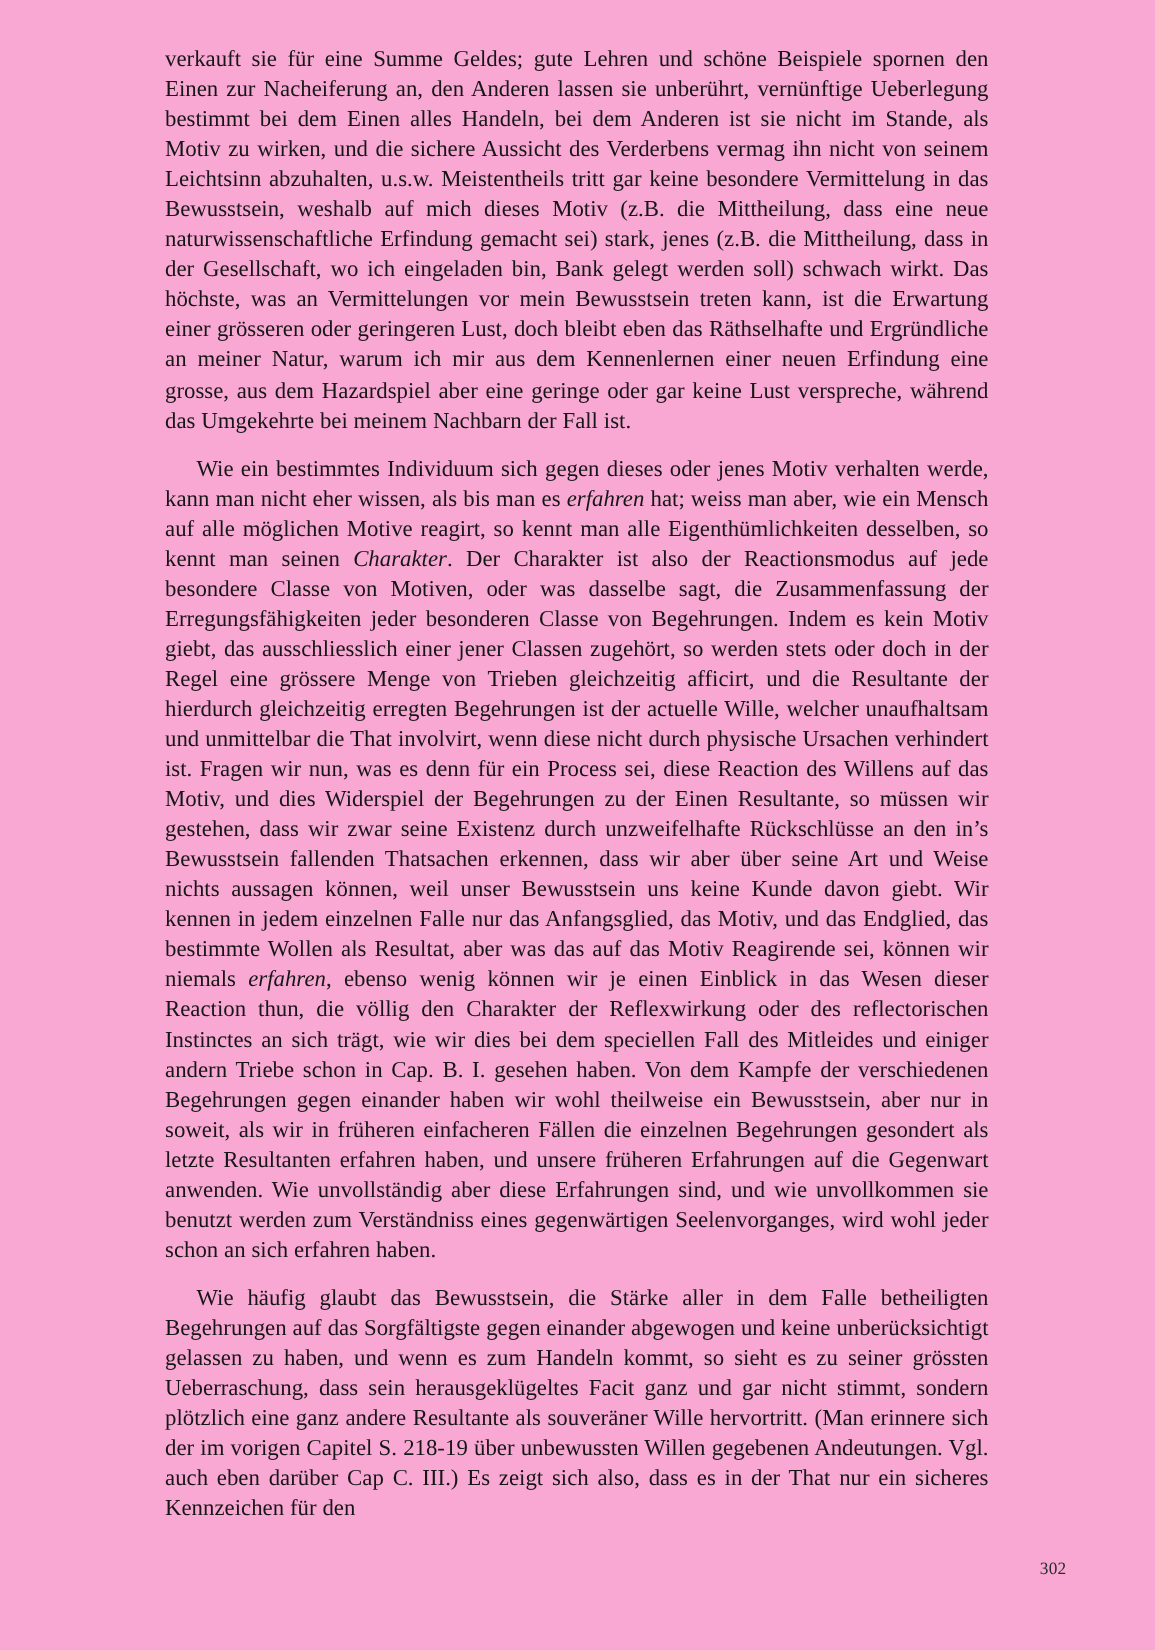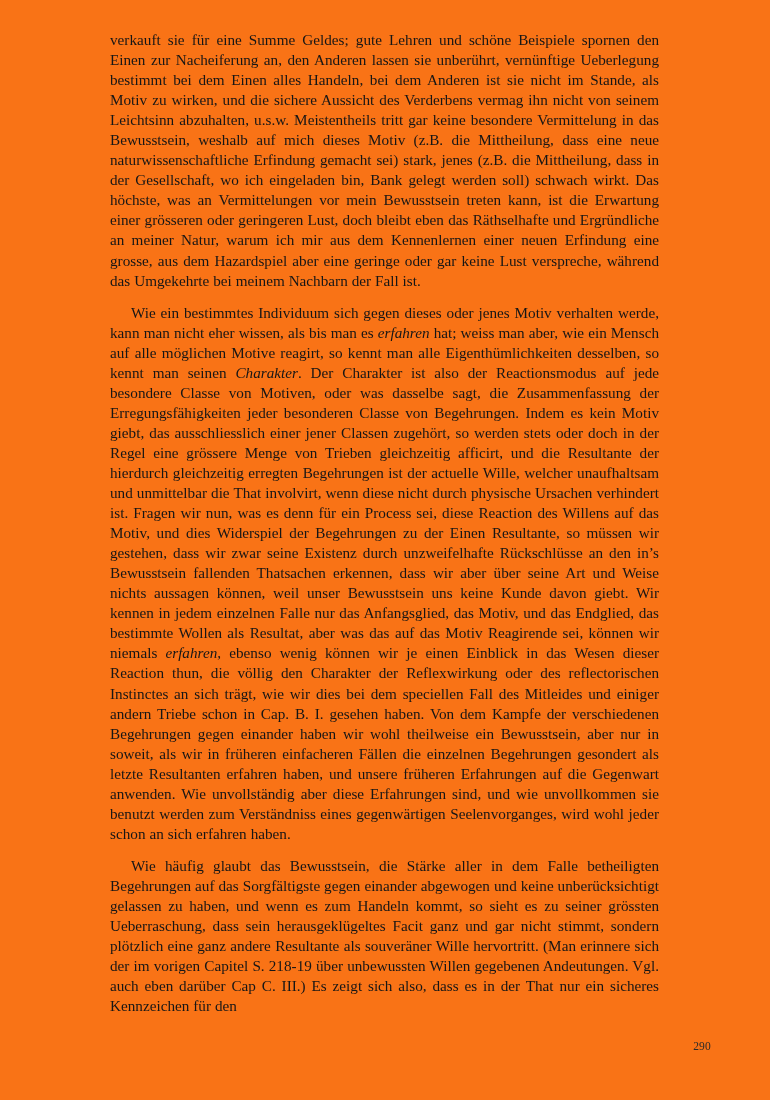--- a/index.html
+++ b/index.html
@@ -11,21 +11,21 @@
     width: 770px;
     height: 1100px;
     overflow: hidden;
     font-family: "Liberation Serif", "DejaVu Serif", serif;
     color: #1b1b1b;
   }
   .page {
     position: relative;
     width: 770px;
     height: 1100px;
-    background: #f97316;
+    background: #f9a8d4;
     box-sizing: border-box;
   }
   .text-block {
     position: absolute;
     left: 110px;
     top: 30px;
     width: 549px;
   }
   .para {
     margin: 0;
@@ -66,15 +66,15 @@
 <body>
 
 <div class="page">
 
   <div class="text-block">
     <p class="para">verkauft sie für eine Summe Geldes; gute Lehren und schöne Beispiele spornen den Einen zur Nacheiferung an, den Anderen lassen sie unberührt, vernünftige Ueberlegung bestimmt bei dem Einen alles Handeln, bei dem Anderen ist sie nicht im Stande, als Motiv zu wirken, und die sichere Aussicht des Verderbens vermag ihn nicht von seinem Leichtsinn abzuhalten, u.s.w. Meistentheils tritt gar keine besondere Vermittelung in das Bewusstsein, weshalb auf mich dieses Motiv (z.B. die Mittheilung, dass eine neue naturwissenschaftliche Erfindung gemacht sei) stark, jenes (z.B. die Mittheilung, dass in der Gesellschaft, wo ich eingeladen bin, Bank gelegt werden soll) schwach wirkt. Das höchste, was an Vermittelungen vor mein Bewusstsein treten kann, ist die Erwartung einer grösseren oder geringeren Lust, doch bleibt eben das Räthselhafte und Ergründliche an meiner Natur, warum ich mir aus dem Kennenlernen einer neuen Erfindung eine grosse, aus dem Hazardspiel aber eine geringe oder gar keine Lust verspreche, während das Umgekehrte bei meinem Nachbarn der Fall ist.</p>
     <p class="para indent">Wie ein bestimmtes Individuum sich gegen dieses oder jenes Motiv verhalten werde, kann man nicht eher wissen, als bis man es <em class="it">erfahren</em> hat; weiss man aber, wie ein Mensch auf alle möglichen Motive reagirt, so kennt man alle Eigenthümlichkeiten desselben, so kennt man seinen <em class="it">Charakter</em>. Der Charakter ist also der Reactionsmodus auf jede besondere Classe von Motiven, oder was dasselbe sagt, die Zusammenfassung der Erregungsfähigkeiten jeder besonderen Classe von Begehrungen. Indem es kein Motiv giebt, das ausschliesslich einer jener Classen zugehört, so werden stets oder doch in der Regel eine grössere Menge von Trieben gleichzeitig afficirt, und die Resultante der hierdurch gleichzeitig erregten Begehrungen ist der actuelle Wille, welcher unaufhaltsam und unmittelbar die That involvirt, wenn diese nicht durch physische Ursachen verhindert ist. Fragen wir nun, was es denn für ein Process sei, diese Reaction des Willens auf das Motiv, und dies Widerspiel der Begehrungen zu der Einen Resultante, so müssen wir gestehen, dass wir zwar seine Existenz durch unzweifelhafte Rückschlüsse an den in’s Bewusstsein fallenden Thatsachen erkennen, dass wir aber über seine Art und Weise nichts aussagen können, weil unser Bewusstsein uns keine Kunde davon giebt. Wir kennen in jedem einzelnen Falle nur das Anfangsglied, das Motiv, und das Endglied, das bestimmte Wollen als Resultat, aber was das auf das Motiv Reagirende sei, können wir niemals <em class="it">erfahren</em>, ebenso wenig können wir je einen Einblick in das Wesen dieser Reaction thun, die völlig den Charakter der Reflexwirkung oder des reflectorischen Instinctes an sich trägt, wie wir dies bei dem speciellen Fall des Mitleides und einiger andern Triebe schon in Cap. B. I. gesehen haben. Von dem Kampfe der verschiedenen Begehrungen gegen einander haben wir wohl theilweise ein Bewusstsein, aber nur in soweit, als wir in früheren einfacheren Fällen die einzelnen Begehrungen gesondert als letzte Resultanten erfahren haben, und unsere früheren Erfahrungen auf die Gegenwart anwenden. Wie unvollständig aber diese Erfahrungen sind, und wie unvollkommen sie benutzt werden zum Verständniss eines gegenwärtigen Seelenvorganges, wird wohl jeder schon an sich erfahren haben.</p>
     <p class="para indent">Wie häufig glaubt das Bewusstsein, die Stärke aller in dem Falle betheiligten Begehrungen auf das Sorgfältigste gegen einander abgewogen und keine unberücksichtigt gelassen zu haben, und wenn es zum Handeln kommt, so sieht es zu seiner grössten Ueberraschung, dass sein herausgeklügeltes Facit ganz und gar nicht stimmt, sondern plötzlich eine ganz andere Resultante als souveräner Wille hervortritt. (Man erinnere sich der im vorigen Capitel S. 218-19 über unbewussten Willen gegebenen Andeutungen. Vgl. auch eben darüber Cap C. III.) Es zeigt sich also, dass es in der That nur ein sicheres Kennzeichen für den</p>
   </div>
 
-  <div class="folio">290</div>
+  <div class="folio">302</div>
 
 </div>
 
 </body></html>

